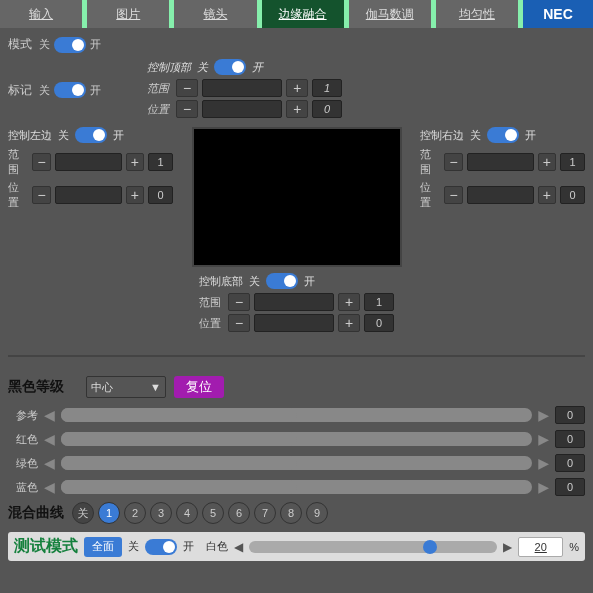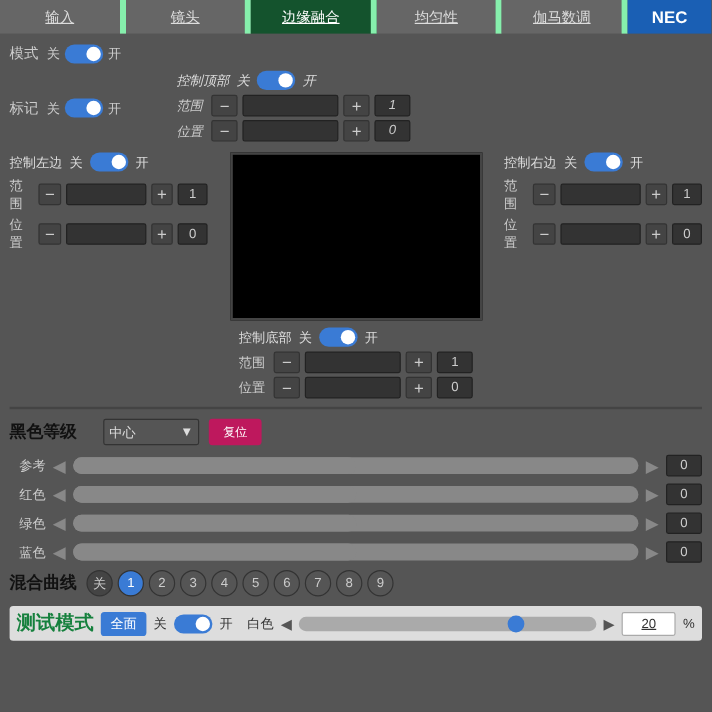--- a/index.html
+++ b/index.html
@@ -159,22 +159,22 @@
       text-align: center;
       border-radius: 2px;
       display: flex;
       align-items: center;
       justify-content: center;
     }
 
     
     .bottom-section {
       border-top: 2px solid #444;
-      margin-top: 4px;
-      padding-top: 8px;
+      margin-top: 20px;
+      padding-top: 19px;
     }
 
     .black-level-header {
       display: flex;
       align-items: center;
       gap: 8px;
       margin-bottom: 8px;
     }
     .black-level-title {
       font-size: 14px;
@@ -192,24 +192,24 @@
       padding: 0 4px;
       border-radius: 2px;
       display: flex;
       align-items: center;
       justify-content: space-between;
       cursor: pointer;
     }
     .reset-btn {
       height: 22px;
       padding: 0 12px;
-      background: #be185d;
+      background: #a21caf;
       border: none;
       color: #fff;
-      font-size: 10px;
+      font-size: 13px;
       border-radius: 3px;
       cursor: pointer;
     }
 
     
     .slider-row {
       display: flex;
       align-items: center;
       gap: 6px;
       margin-bottom: 6px;
@@ -351,24 +351,25 @@
     .test-percent {
       font-size: 11px;
       color: #333;
     }
   </style>
 </head>
 <body>
 
 <div class="top-nav">
   <div class="tab">输入</div>
+  <div class="tab">图片</div>
   <div class="tab">镜头</div>
   <div class="tab active">边缘融合</div>
+  <div class="tab">伽马数调</div>
   <div class="tab">均匀性</div>
-  <div class="tab">伽马数调</div>
   <div class="nec-logo">NEC</div>
 </div>
 
 <div class="main-content">
 
   <div class="row-item">
     <span class="label">模式</span>
     <div class="toggle-group">
       <span class="toggle-label">关</span>
       <div class="toggle">

